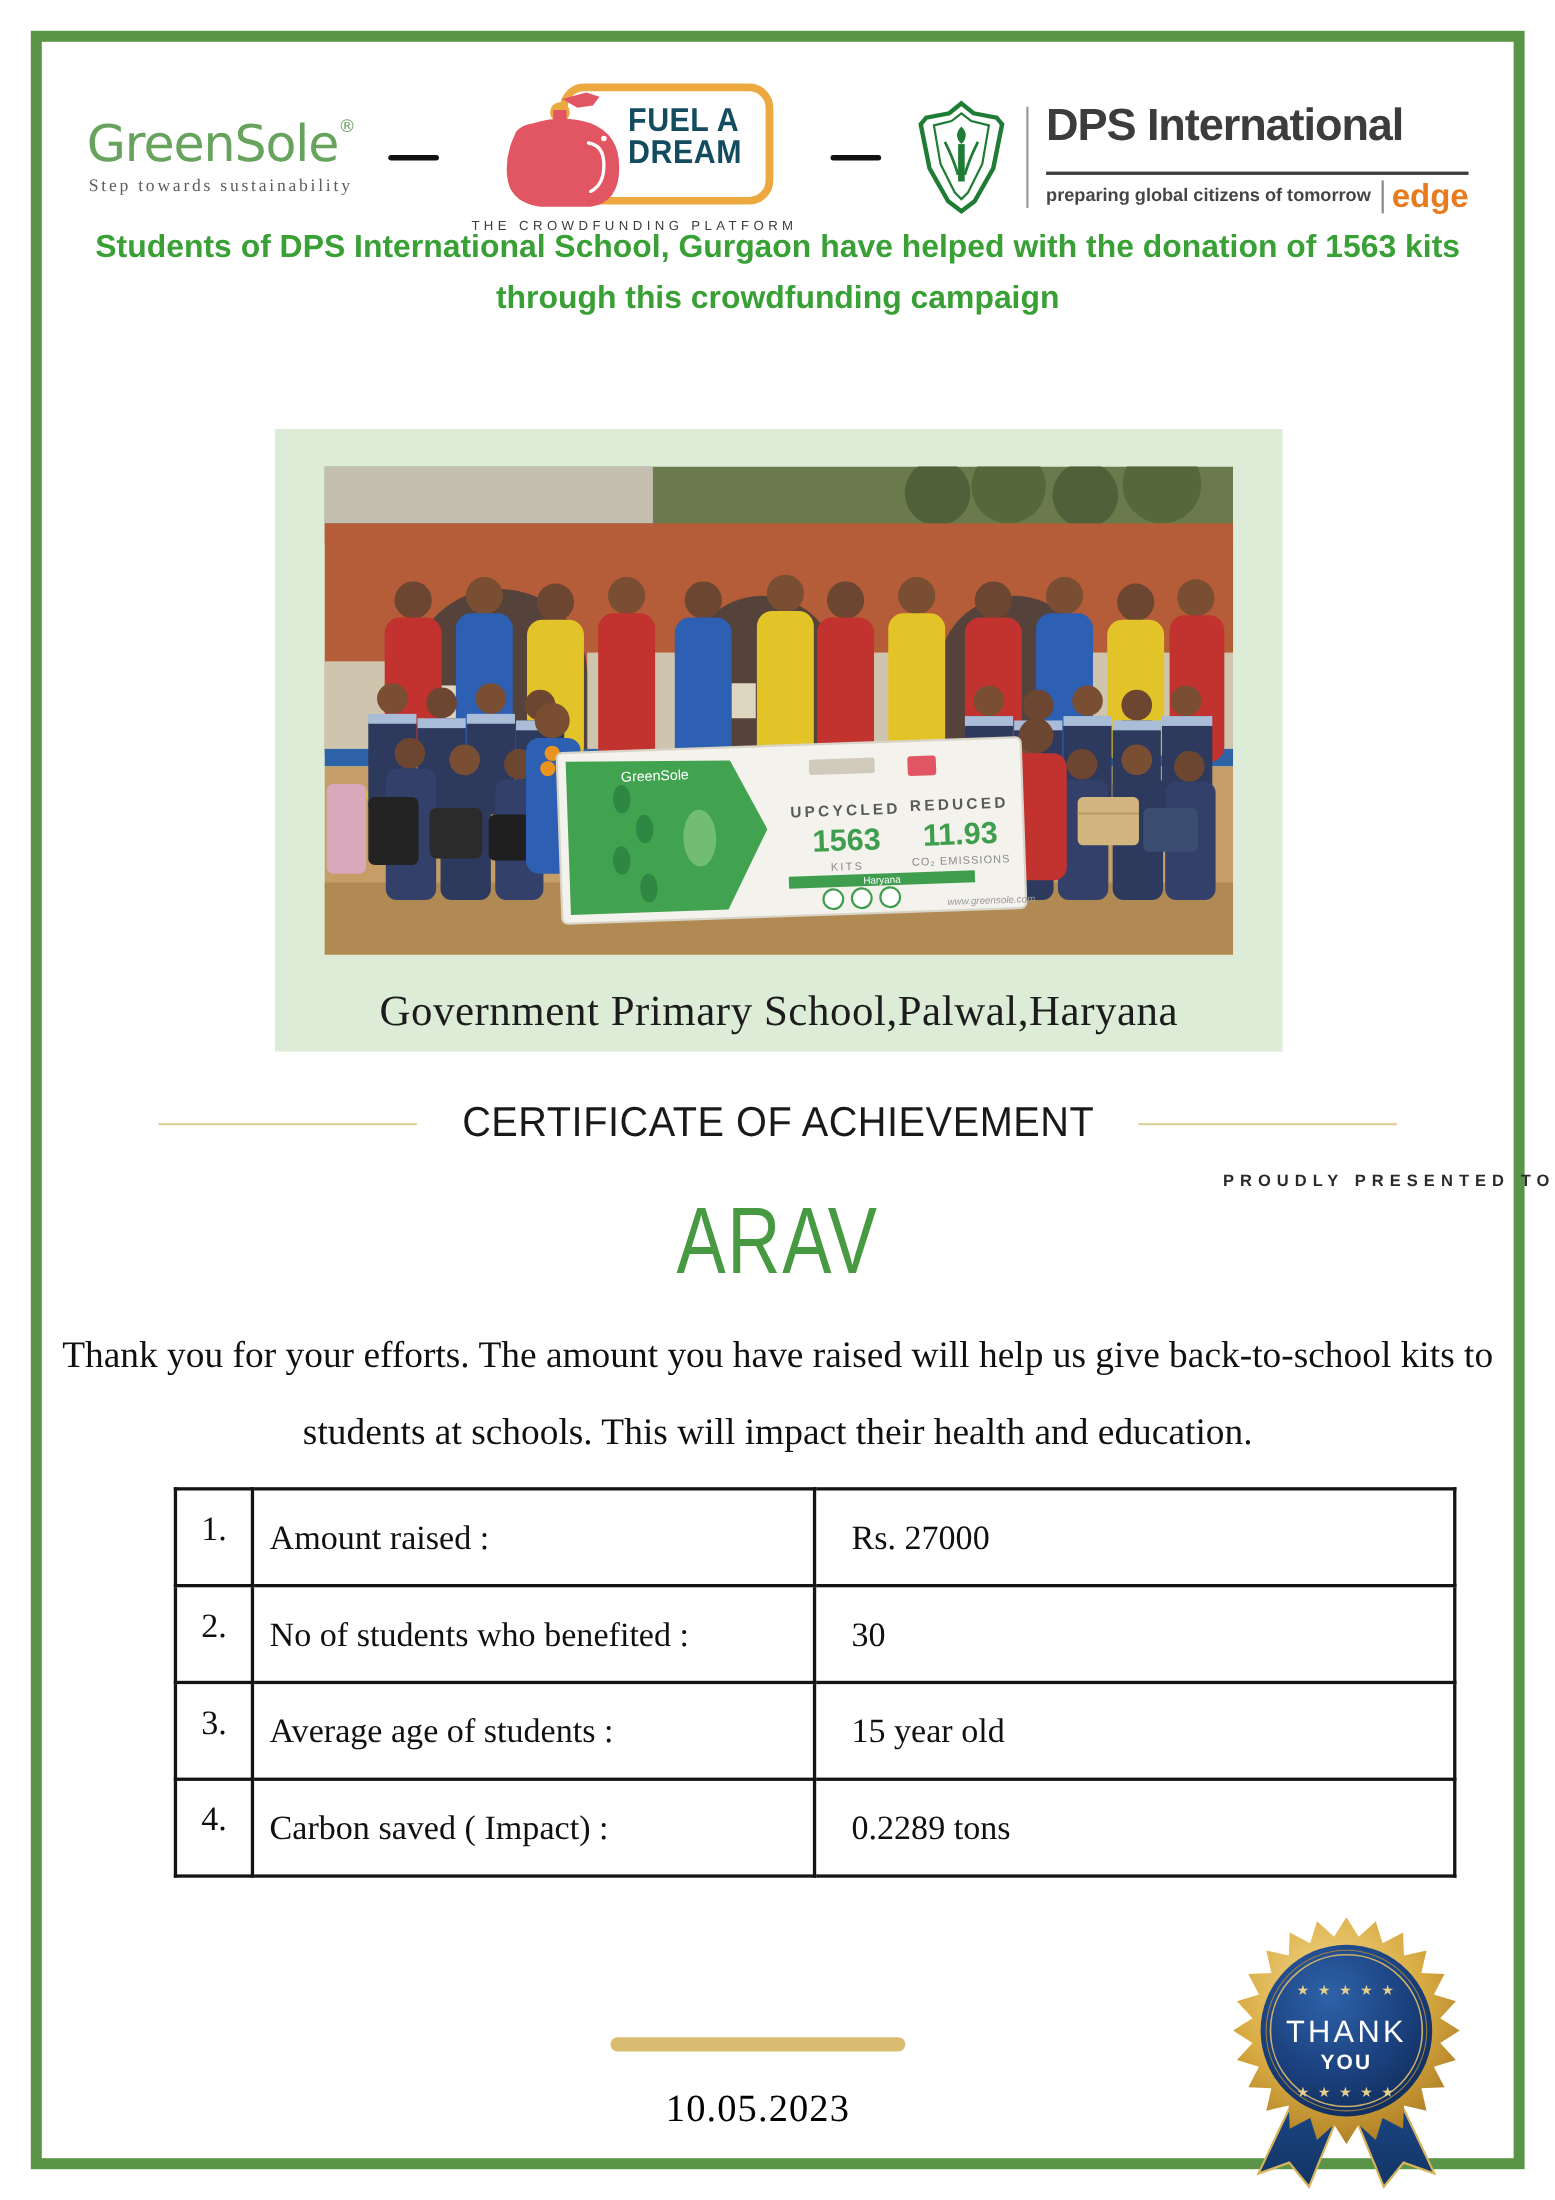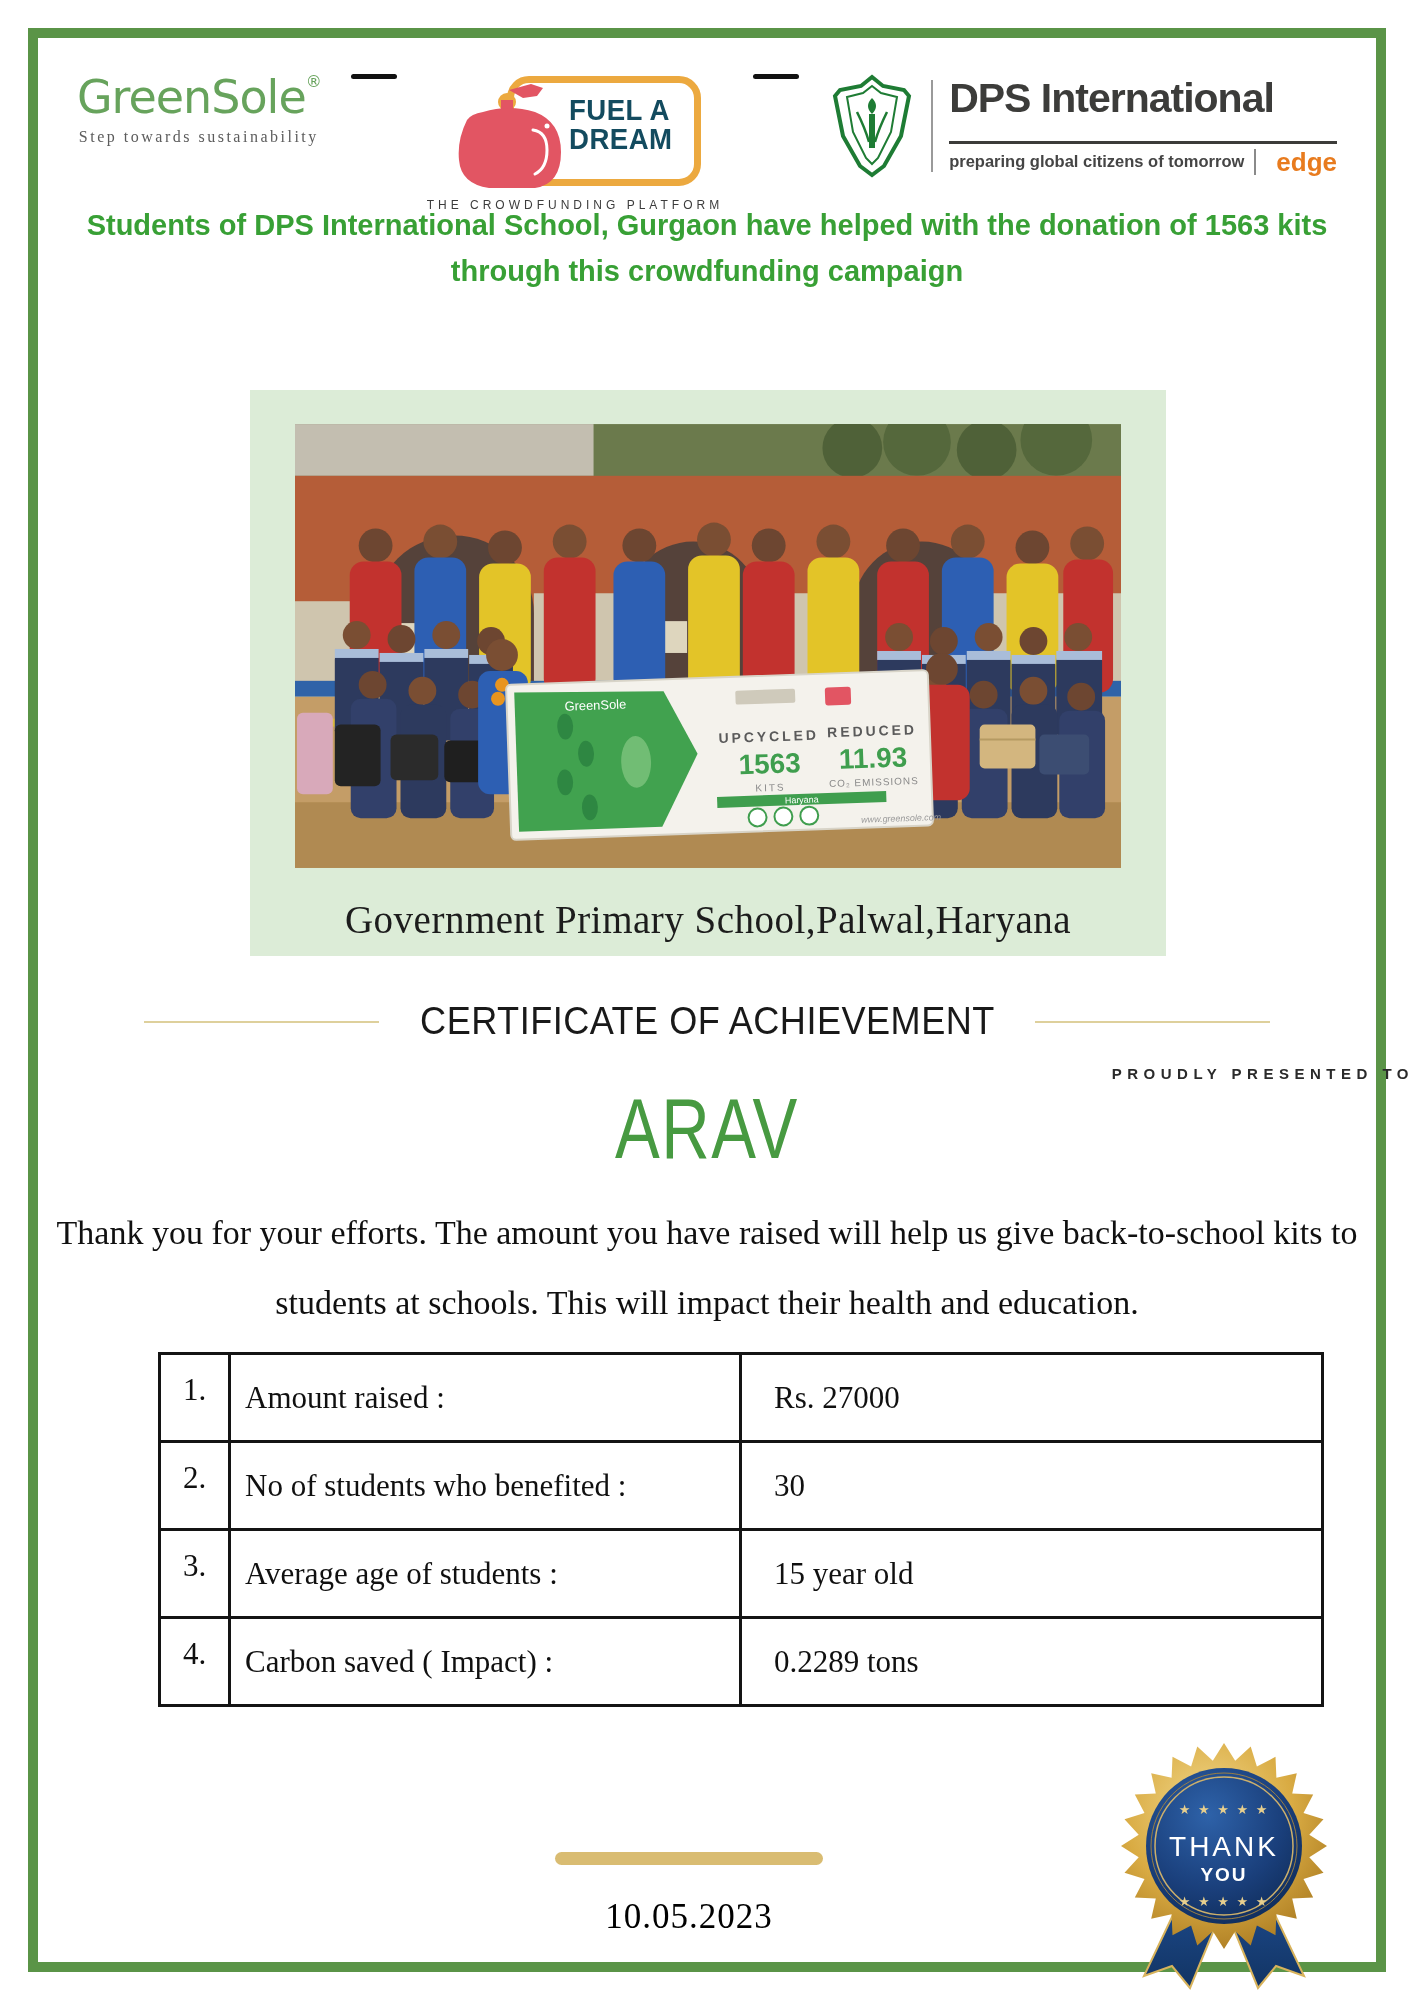--- a/index.html
+++ b/index.html
@@ -1,39 +1,39 @@
 <!DOCTYPE html>
 <html><head>
 <meta charset="utf-8">
 <style>
   html,body{margin:0;padding:0;}
   body{width:1414px;height:2000px;background:#ffffff;font-family:"Liberation Serif",serif;}
   .page{position:relative;width:1414px;height:2000px;background:#fff;overflow:hidden;}
   .frame{position:absolute;inset:28px;border:10px solid #5a9447;z-index:1;}
 
   
-  .header{position:absolute;top:74px;left:0;right:0;display:flex;justify-content:center;align-items:flex-start;gap:30px;z-index:2;}
+  .header{position:absolute;top:74px;left:0;right:0;display:flex;justify-content:center;align-items:center;gap:30px;z-index:2;}
   .gs-block{display:flex;flex-direction:column;align-items:center;}
   .gs-name{font-family:"DejaVu Sans",sans-serif;font-size:46px;color:#67a35c;letter-spacing:-1px;line-height:1;}
   .gs-reg{font-size:16px;vertical-align:top;color:#67a35c;}
   .gs-tagline{font-family:Liberation Serif, serif;font-size:16px;color:#5c5c5c;letter-spacing:2.5px;margin-top:8px;}
   .dash{width:46px;height:5px;background:#111;border-radius:3px;}
   .fad-block{display:flex;flex-direction:column;align-items:center;}
   .fad-logo{position:relative;width:252px;height:118px;}
   .fad-border{position:absolute;left:58px;top:2px;right:0;bottom:6px;border:7px solid #eca93f;border-radius:22px;}
   .fad-el{position:absolute;left:0;top:6px;}
   .fad-words{position:absolute;left:120px;top:22px;font-family:"Liberation Sans",sans-serif;font-weight:bold;color:#134b5f;font-size:30px;line-height:.95;letter-spacing:.5px;transform:scaleX(.92);transform-origin:left;}
   .fad-tagline{font-family:"Liberation Sans",sans-serif;font-size:12px;color:#3c3c3c;letter-spacing:4px;margin-top:6px;}
   .dps-block{display:flex;align-items:center;gap:16px;}
   .dps-divider{width:2px;height:92px;background:#9a9a9a;}
   .dps-right{display:flex;flex-direction:column;}
   .dps-name{font-family:"Liberation Sans",sans-serif;font-weight:bold;font-size:41px;color:#3c3c3a;letter-spacing:-1px;border-bottom:3px solid #3c3c3a;padding-bottom:20px;line-height:1.05;}
   .dps-sub{display:flex;align-items:center;margin-top:5px;gap:10px;}
   .dps-tagline{font-family:"Liberation Sans",sans-serif;font-size:16.5px;color:#454545;font-weight:bold;}
-  .dps-edge{font-family:"Liberation Sans",sans-serif;font-size:26px;font-weight:bold;color:#e87b1e;border-left:2px solid #8a8a8a;padding-left:20px;line-height:1;}
+  .dps-edge{font-family:"Liberation Sans",sans-serif;font-size:30px;font-weight:bold;color:#e87b1e;border-left:2px solid #8a8a8a;padding-left:7px;line-height:1;}
 
   
   .headline{position:absolute;top:202px;left:50%;transform:translateX(-50%);width:1290px;text-align:center;
     font-family:"Liberation Sans",sans-serif;font-weight:bold;font-size:29px;color:#38a035;line-height:1.6;z-index:2;}
 
   
   .photo-frame{position:absolute;top:390px;left:250px;width:916px;height:566px;background:#dcecd7;z-index:2;}
   .photo-frame svg.photo{position:absolute;top:34px;left:45px;}
   .photo-caption{position:absolute;bottom:14px;left:0;right:0;text-align:center;font-size:39px;color:#1c1c1c;letter-spacing:.5px;}
 

